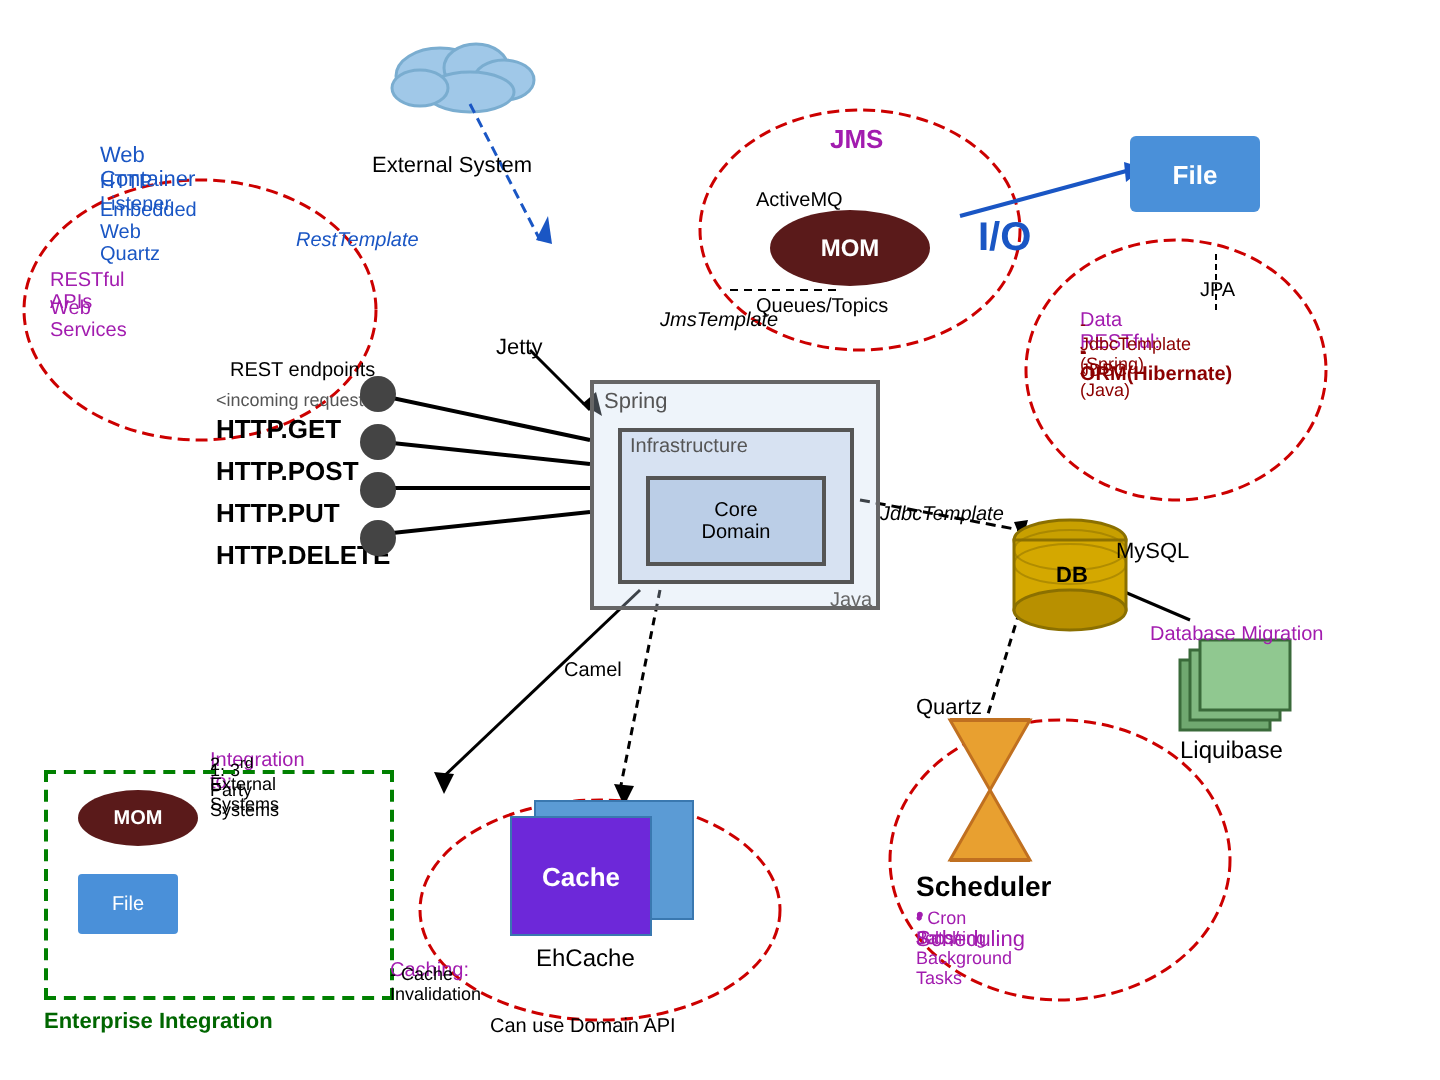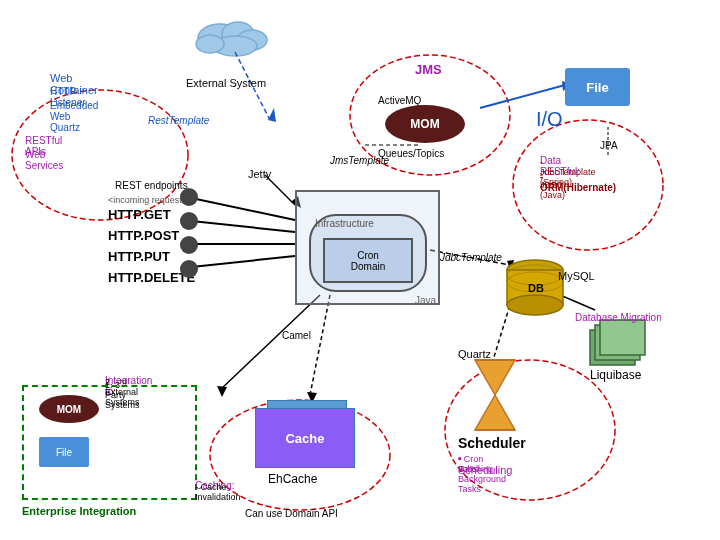--- a/index.html
+++ b/index.html
@@ -227,26 +227,27 @@
   <div class="endpoint-circle" style="left:180px; top:188px;"></div>
   <div class="endpoint-circle" style="left:180px; top:212px;"></div>
   <div class="endpoint-circle" style="left:180px; top:236px;"></div>
   <div class="endpoint-circle" style="left:180px; top:260px;"></div>
 
   <div class="label blue" style="left:148px; top:115px; font-size:10px; font-style:italic;">RestTemplate</div>
 
   <div class="label" style="left:248px; top:168px; font-size:11px;">Jetty</div>
 
   <div class="spring-box" style="left:295px; top:190px; width:145px; height:115px;">
-
-    <div class="infra-box" style="position:absolute; left:12px; top:22px; width:118px; height:78px;border-radius:27px;">
+    <div class="label" style="position:relative; left:5px; top:3px; font-size:11px; color:#555;">Spring</div>
+
+    <div class="infra-box" style="position:absolute; left:12px; top:22px; width:118px; height:78px;">
       <div class="label" style="position:relative; left:4px; top:2px; font-size:10px; color:#555;">Infrastructure</div>
 
       <div class="core-box" style="position:absolute; left:12px; top:22px; width:90px; height:45px; display:flex; flex-direction:column; align-items:center; justify-content:center;">
-        <div class="label" style="position:relative; font-size:10px;">Cron</div>
+        <div class="label" style="position:relative; font-size:10px;">Core</div>
         <div class="label" style="position:relative; font-size:10px;">Domain</div>
       </div>
     </div>
   </div>
 
   <div class="label" style="left:415px; top:295px; font-size:10px; color:#666;">Java</div>
 
   <div class="label red" style="left:415px; top:62px; font-size:13px; font-weight:bold;">JMS</div>
 
   <div class="label" style="left:378px; top:95px; font-size:10px;">ActiveMQ</div>
@@ -256,21 +257,21 @@
   </div>
 
   <div class="label" style="left:378px; top:148px; font-size:10px;">Queues/Topics</div>
 
   <div class="label" style="left:330px; top:155px; font-size:10px; font-style:italic;">JmsTemplate</div>
 
   <div class="file-box" style="left:565px; top:68px; width:65px; height:38px;">
     <span>File</span>
   </div>
 
-  <div class="label" style="left:536px; top:108px; font-size:20px; font-weight:normal; color:#1a56c4;">I/O</div>
+  <div class="label" style="left:489px; top:108px; font-size:20px; font-weight:bold; color:#1a56c4;">I/O</div>
 
   <div class="label" style="left:600px; top:140px; font-size:10px;">JPA</div>
 
   <div style="position:absolute; left:540px; top:155px;">
     <div class="label red" style="font-size:10px;">Data RESTful:</div>
     <div class="label dark-red" style="top:13px; font-size:9px; margin-top:2px;">- JDBC (Java)</div>
     <div class="label dark-red" style="font-size:10px; margin-top:16px;font-weight:bold;">- ORM(Hibernate)</div>
     <div class="label dark-red" style="font-size:9px; margin-top:2px;">- JdbcTemplate (Spring)</div>
   </div>
 
@@ -302,21 +303,21 @@
       <span>File</span>
     </div>
   </div>
 
   <div class="label green" style="left:22px; top:505px; font-size:11px; font-weight:bold;">Enterprise Integration</div>
 
   <div style="position:absolute; left:255px; top:400px;">
 
     <div style="position:absolute; left:12px; top:0; width:80px; height:60px; background:#5b9bd5; border:1px solid #3a78b0;"></div>
 
-    <div style="position:absolute; left:0; top:8px; width:100px; height:60px; background:#8b5cf6; border:1px solid #3a78b0; display:flex; align-items:center; justify-content:center;">
+    <div style="position:absolute; left:0; top:8px; width:71px; height:60px; background:#6d28d9; border:1px solid #3a78b0; display:flex; align-items:center; justify-content:center;">
       <span class="label" style="position:relative; color:white; font-size:13px; font-weight:bold;">Cache</span>
     </div>
   </div>
 
   <div class="label" style="left:268px; top:472px; font-size:12px;">EhCache</div>
 
   <div style="position:absolute; left:195px; top:480px;">
     <div class="label red" style="font-size:10px;">Caching:</div>
     <div class="label" style="font-size:9px; margin-top:2px;">- Cache Invalidation</div>
   </div>

